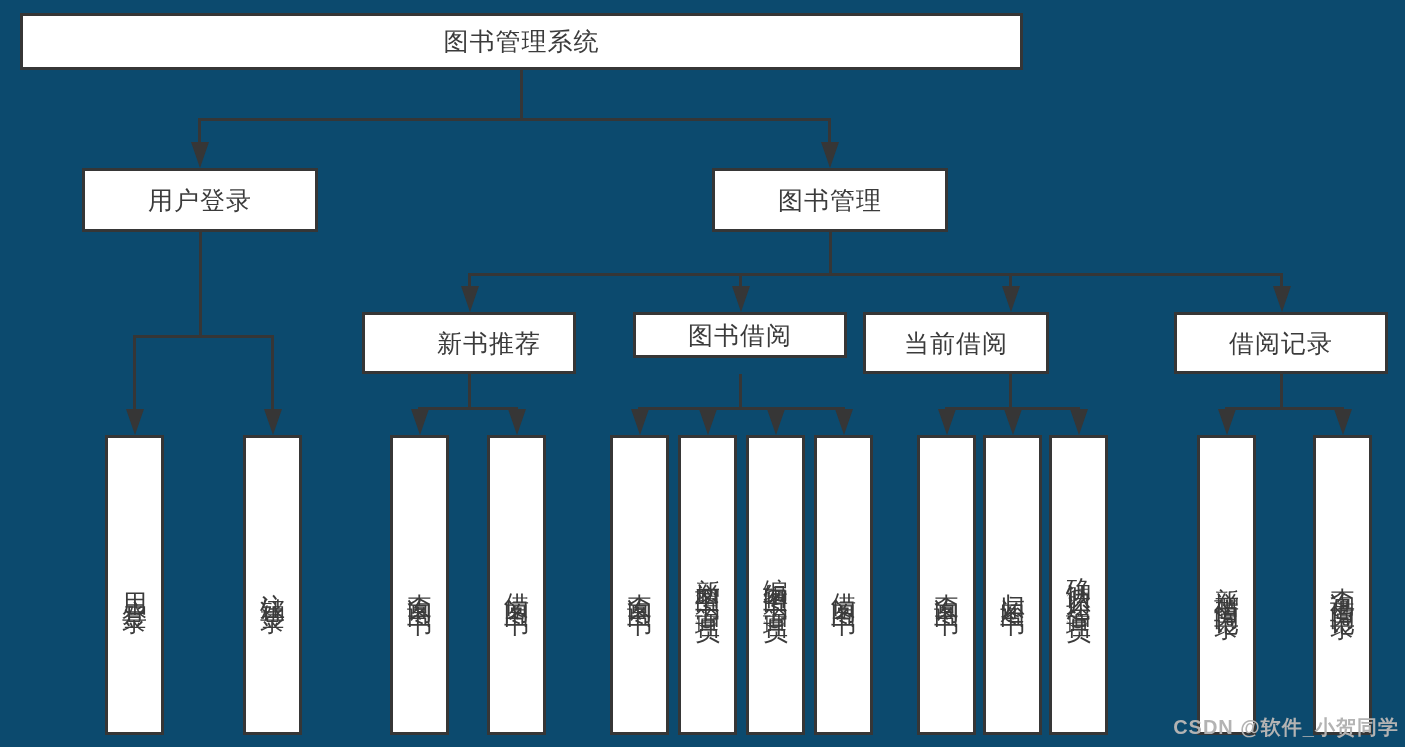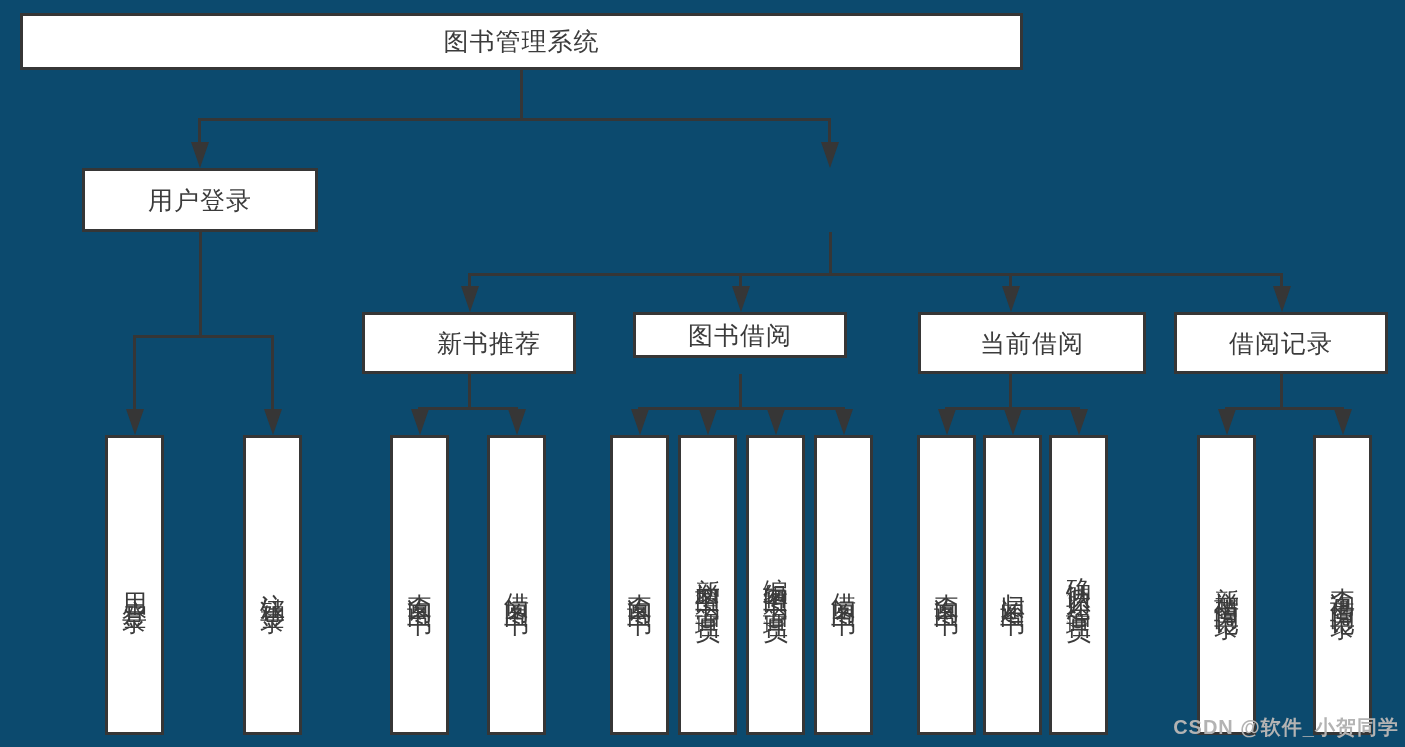--- a/index.html
+++ b/index.html
@@ -62,20 +62,21 @@
 <div class="canvas">
 
   <div class="box" style="left:20px;top:13px;width:1003px;height:57px;">图书管理系统</div>
 
   <div class="vline" style="left:520px;top:70px;height:48px;"></div>
   <div class="hline" style="left:198px;top:118px;width:633px;"></div>
   <div class="drop" style="left:198px;top:118px;height:24px;"></div>
   <div class="drop" style="left:828px;top:118px;height:24px;"></div>
 
   <div class="box" style="left:82px;top:168px;width:236px;height:64px;">用户登录</div>
+  <div class="box" style="left:712px;top:168px;width:236px;height:64px;">图书管理</div>
 
   <div class="vline" style="left:199px;top:232px;height:103px;"></div>
   <div class="hline" style="left:133px;top:335px;width:141px;"></div>
   <div class="drop" style="left:133px;top:335px;height:74px;"></div>
   <div class="drop" style="left:271px;top:335px;height:74px;"></div>
 
   <div class="vbox" style="left:105px;top:435px;width:59px;height:300px;">
     <span>用户登录</span>
   </div>
   <div class="vbox" style="left:243px;top:435px;width:59px;height:300px;">
@@ -84,21 +85,21 @@
 
   <div class="vline" style="left:829px;top:232px;height:41px;"></div>
   <div class="hline" style="left:468px;top:273px;width:814px;"></div>
   <div class="drop" style="left:468px;top:273px;height:13px;"></div>
   <div class="drop" style="left:739px;top:273px;height:13px;"></div>
   <div class="drop" style="left:1009px;top:273px;height:13px;"></div>
   <div class="drop" style="left:1280px;top:273px;height:13px;"></div>
 
   <div class="box" style="left:362px;top:312px;width:214px;height:62px;padding-left:40px;">新书推荐</div>
   <div class="box" style="left:633px;top:312px;width:214px;height:46px;">图书借阅</div>
-  <div class="box" style="left:918px;top:312px;width:228px;height:62px;">当前借阅</div>
+  <div class="box" style="left:863px;top:312px;width:186px;height:62px;">当前借阅</div>
   <div class="box" style="left:1174px;top:312px;width:214px;height:62px;">借阅记录</div>
 
   <div class="vline" style="left:468px;top:374px;height:33px;"></div>
   <div class="hline" style="left:418px;top:407px;width:100px;"></div>
   <div class="drop" style="left:418px;top:407px;height:2px;"></div>
   <div class="drop" style="left:515px;top:407px;height:2px;"></div>
   <div class="vbox" style="left:390px;top:435px;width:59px;height:300px;">
     <span>查询图书</span>
   </div>
   <div class="vbox" style="left:487px;top:435px;width:59px;height:300px;">

